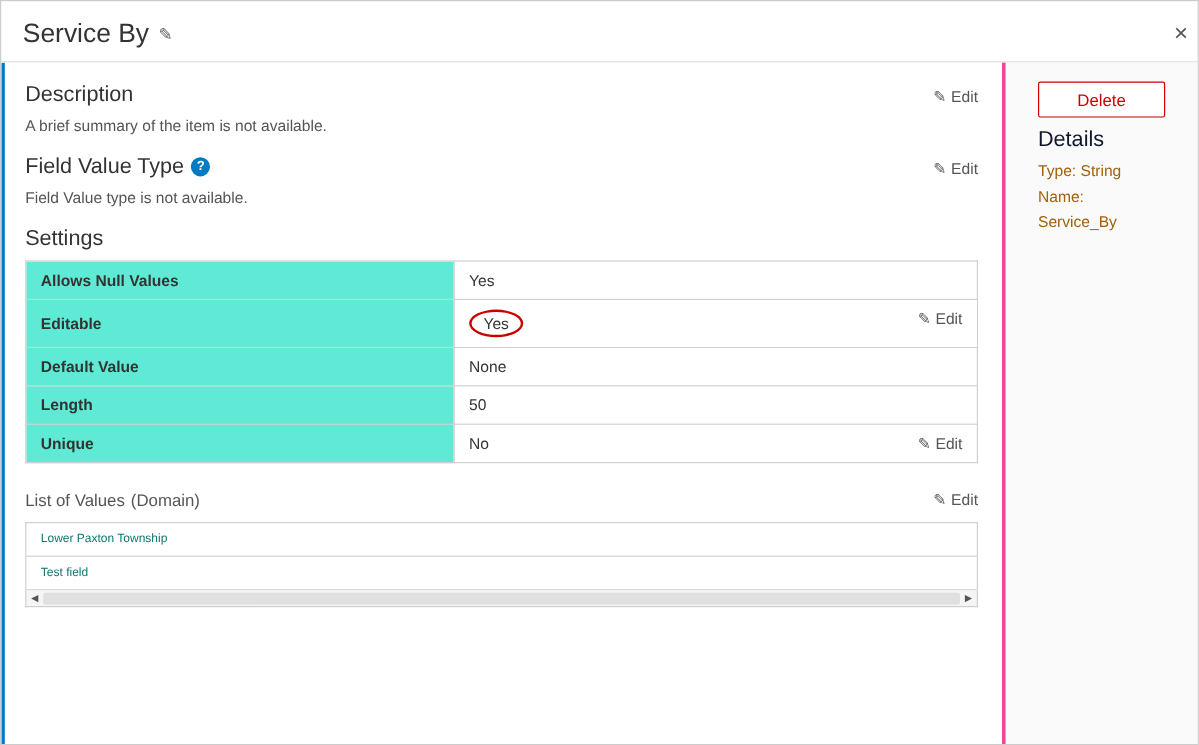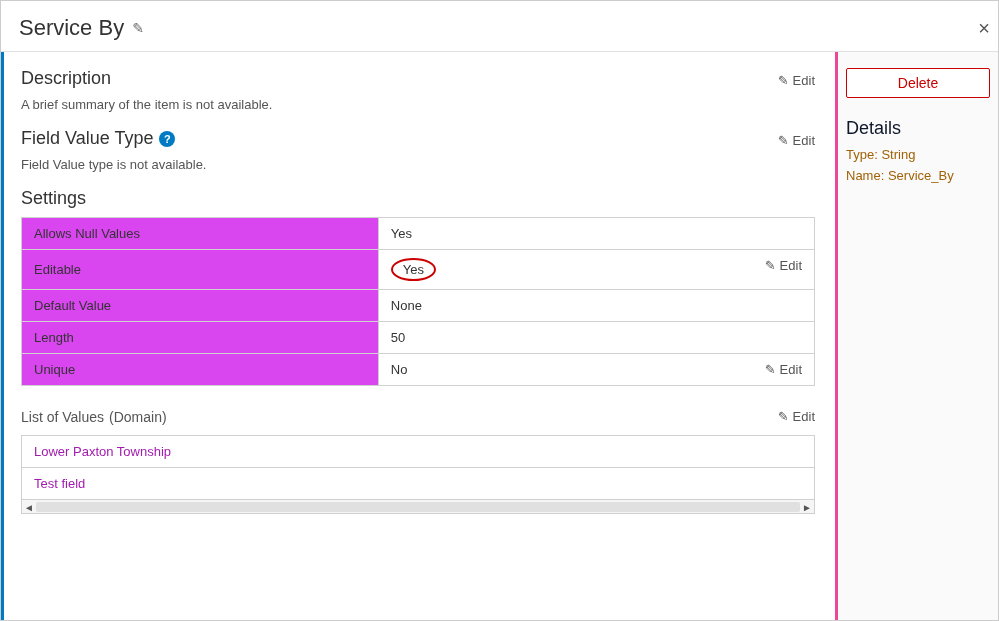--- a/index.html
+++ b/index.html
@@ -138,21 +138,22 @@
       margin-top: 8px;
     }
     .settings-table td {
       padding: 8px 12px;
       border: 1px solid #d0d0d0;
       font-size: 13px;
       color: #333;
     }
     .settings-table td:first-child {
       width: 45%;
-      background: #d946ef;
+      background: #5eead4;
+      font-weight: bold;
     }
     .settings-table .value-cell {
       position: relative;
     }
     .settings-table .row-edit {
       float: right;
     }
     
     .editable-row td {
       background: #fff;
@@ -185,22 +186,22 @@
       color: #555;
     }
     .list-table {
       width: 100%;
       border-collapse: collapse;
       border: 1px solid #d0d0d0;
     }
     .list-table td {
       padding: 8px 12px;
       border-bottom: 1px solid #d0d0d0;
-      font-size: 13px;
-      color: #a21caf;
+      font-size: 10px;
+      color: #0f766e;
     }
     
     .scrollbar-row {
       display: flex;
       align-items: center;
       border: 1px solid #d0d0d0;
       border-top: none;
       background: #f5f5f5;
       height: 14px;
       position: relative;
@@ -218,25 +219,25 @@
       color: #555;
       position: absolute;
       cursor: pointer;
     }
     .scrollbar-left { left: 2px; top: 2px; }
     .scrollbar-right { right: 2px; top: 2px; }
 
     
     .right-panel {
       width: 160px;
-      padding: 16px 8px;
+      padding: 16px 27px;
       background: #fafafa;
       display: flex;
       flex-direction: column;
-      gap: 20px;
+      gap: 8px;
     }
     .delete-btn {
       background: #fff;
       border: 1px solid #cc0000;
       color: #cc0000;
       padding: 6px 18px;
       font-size: 14px;
       cursor: pointer;
       border-radius: 2px;
       text-align: center;

